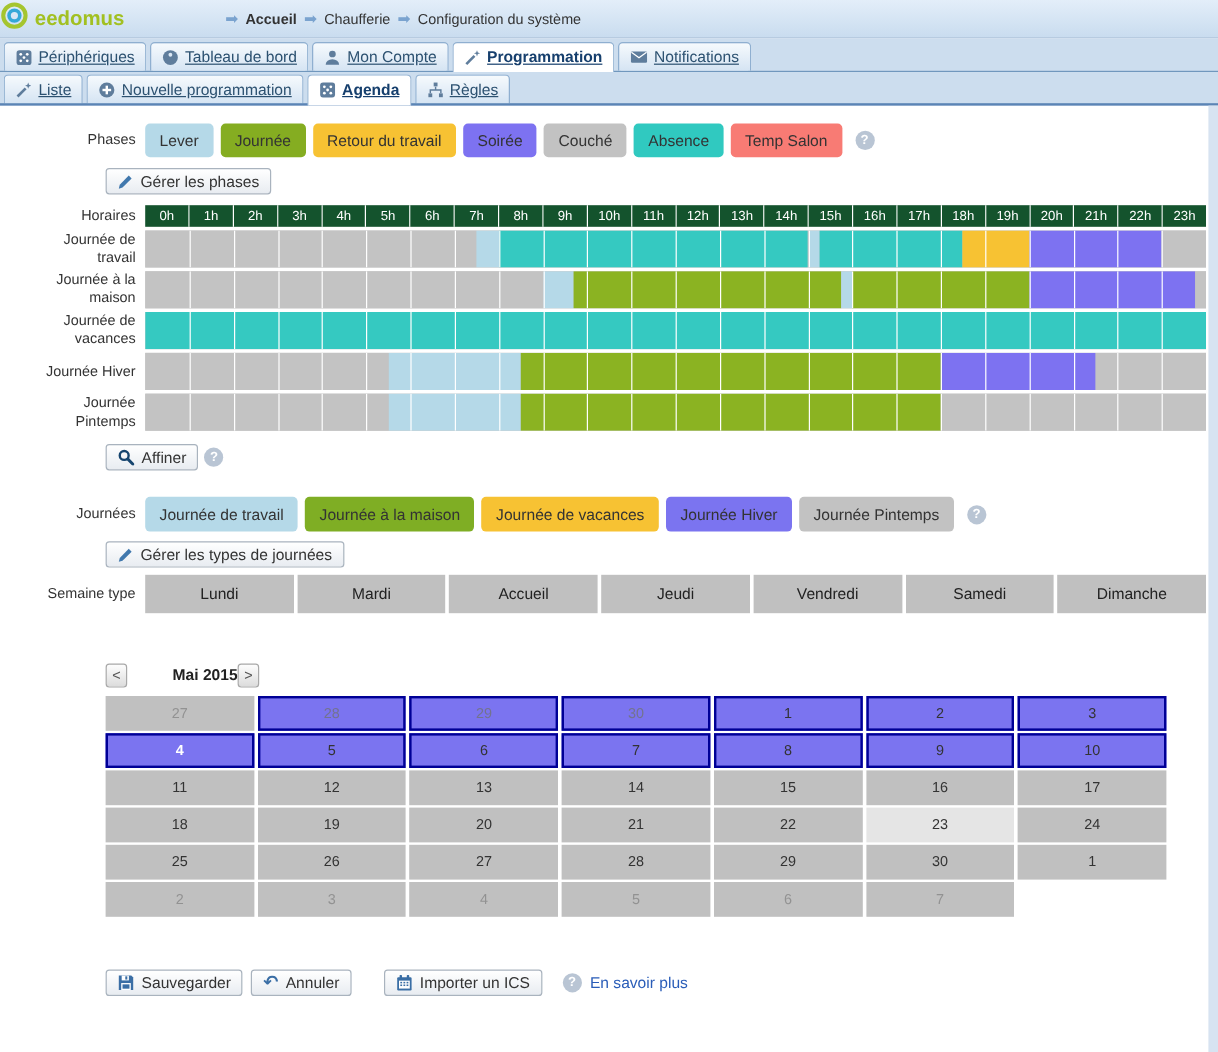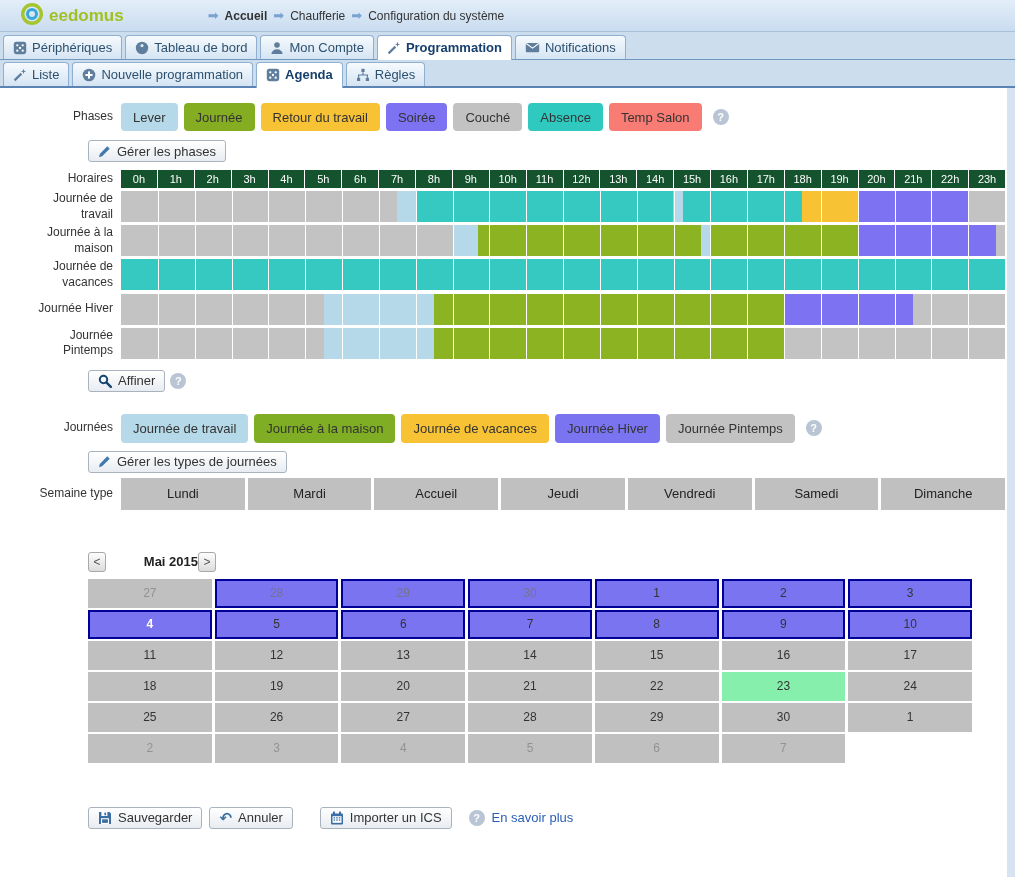--- a/index.html
+++ b/index.html
@@ -1,35 +1,35 @@
 <!DOCTYPE html>
 <html><head>
 <meta charset="utf-8">
 <style>
   html,body{margin:0;padding:0;background:#fff;}
   body{font-family:"Liberation Sans","DejaVu Sans",sans-serif;}
   .page{position:relative;width:1015px;height:877px;background:#fff;overflow:hidden;}
 
   
   .topbar{height:32px;background:linear-gradient(#e3eef9,#c9dcef);border-bottom:1px solid #a9c0d9;
-    display:flex;align-items:center;padding:0 20px;box-sizing:border-box;}
+    display:flex;align-items:center;padding:0 0;box-sizing:border-box;}
   .logo{display:flex;align-items:center;gap:5px;cursor:pointer;}
   .logo-text{color:#a2c021;font-size:17px;font-weight:bold;}
   .breadcrumb{display:flex;align-items:center;margin-left:84px;gap:6px;font-size:12px;color:#333;}
   .crumb-arrow{color:#7aa3cf;font-size:13px;line-height:1;}
   .crumb{cursor:pointer;}
   .crumb.bold{font-weight:bold;}
 
   
   .tabbar{height:28px;background:#ccddee;display:flex;align-items:flex-end;padding-left:3px;box-sizing:border-box;}
   .tabbar.main{border-bottom:1px solid #7097bd;}
   .tabbar.sub{border-bottom:2px solid #5b84b5;}
   .tab{display:flex;align-items:center;gap:5px;padding:4px 9px;margin-right:3px;
     border:1px solid #8fafd0;border-bottom:none;border-radius:4px 4px 0 0;
-    background:linear-gradient(#f6fafd,#d5e4f3);font-size:13px;color:#2c5170;cursor:pointer;white-space:nowrap;}
+    background:linear-gradient(#f6fafd,#d5e4f3);font-size:13px;color:#2c5170;cursor:pointer;white-space:nowrap;text-decoration:underline;}
   .tab.active{background:#fff;font-weight:bold;color:#163f6d;position:relative;margin-bottom:-2px;padding-bottom:6px;}
   .tabbar.main .tab.active{margin-bottom:-1px;padding-bottom:5px;}
   .tab-icon{display:inline-flex;}
   .tab-icon svg{display:block;}
 
   
   .content{padding-top:15px;}
   .frow{display:flex;align-items:center;}
   .llabel{width:80px;flex-shrink:0;text-align:right;padding-right:8px;font-size:12px;color:#333;line-height:1.3;padding-left:33px;}
   .indent{margin-left:88px;}
@@ -508,21 +508,21 @@
         <div class="cal-cell" style="background: rgb(192, 192, 192);">13</div>
         <div class="cal-cell" style="background: rgb(192, 192, 192);">14</div>
         <div class="cal-cell" style="background: rgb(192, 192, 192);">15</div>
         <div class="cal-cell" style="background: rgb(192, 192, 192);">16</div>
         <div class="cal-cell" style="background: rgb(192, 192, 192);">17</div>
         <div class="cal-cell" style="background: rgb(192, 192, 192);">18</div>
         <div class="cal-cell" style="background: rgb(192, 192, 192);">19</div>
         <div class="cal-cell" style="background: rgb(192, 192, 192);">20</div>
         <div class="cal-cell" style="background: rgb(192, 192, 192);">21</div>
         <div class="cal-cell" style="background: rgb(192, 192, 192);">22</div>
-        <div class="cal-cell" style="background: #86efac;">23</div>
+        <div class="cal-cell" style="background: #e5e5e5;">23</div>
         <div class="cal-cell" style="background: rgb(192, 192, 192);">24</div>
         <div class="cal-cell" style="background: rgb(192, 192, 192);">25</div>
         <div class="cal-cell" style="background: rgb(192, 192, 192);">26</div>
         <div class="cal-cell" style="background: rgb(192, 192, 192);">27</div>
         <div class="cal-cell" style="background: rgb(192, 192, 192);">28</div>
         <div class="cal-cell" style="background: rgb(192, 192, 192);">29</div>
         <div class="cal-cell" style="background: rgb(192, 192, 192);">30</div>
         <div class="cal-cell" style="background: rgb(192, 192, 192);">1</div>
         <div class="cal-cell c-out" style="background: rgb(192, 192, 192);">2</div>
         <div class="cal-cell c-out" style="background: rgb(192, 192, 192);">3</div>

